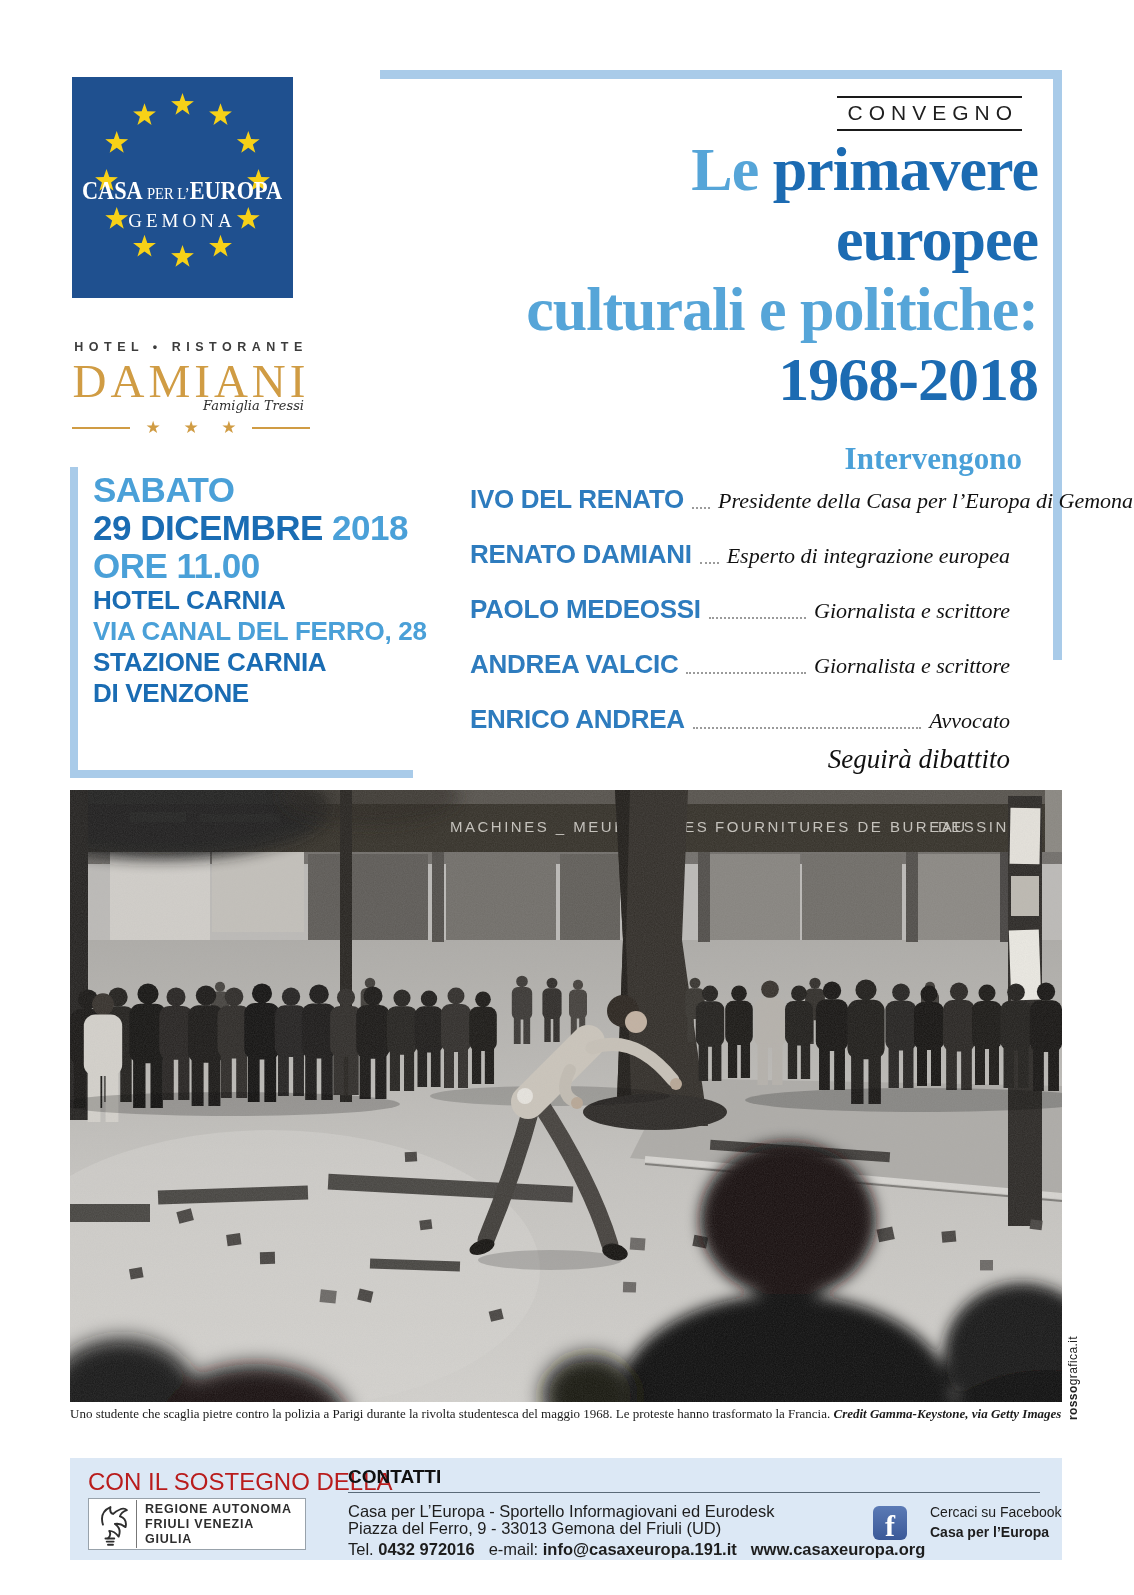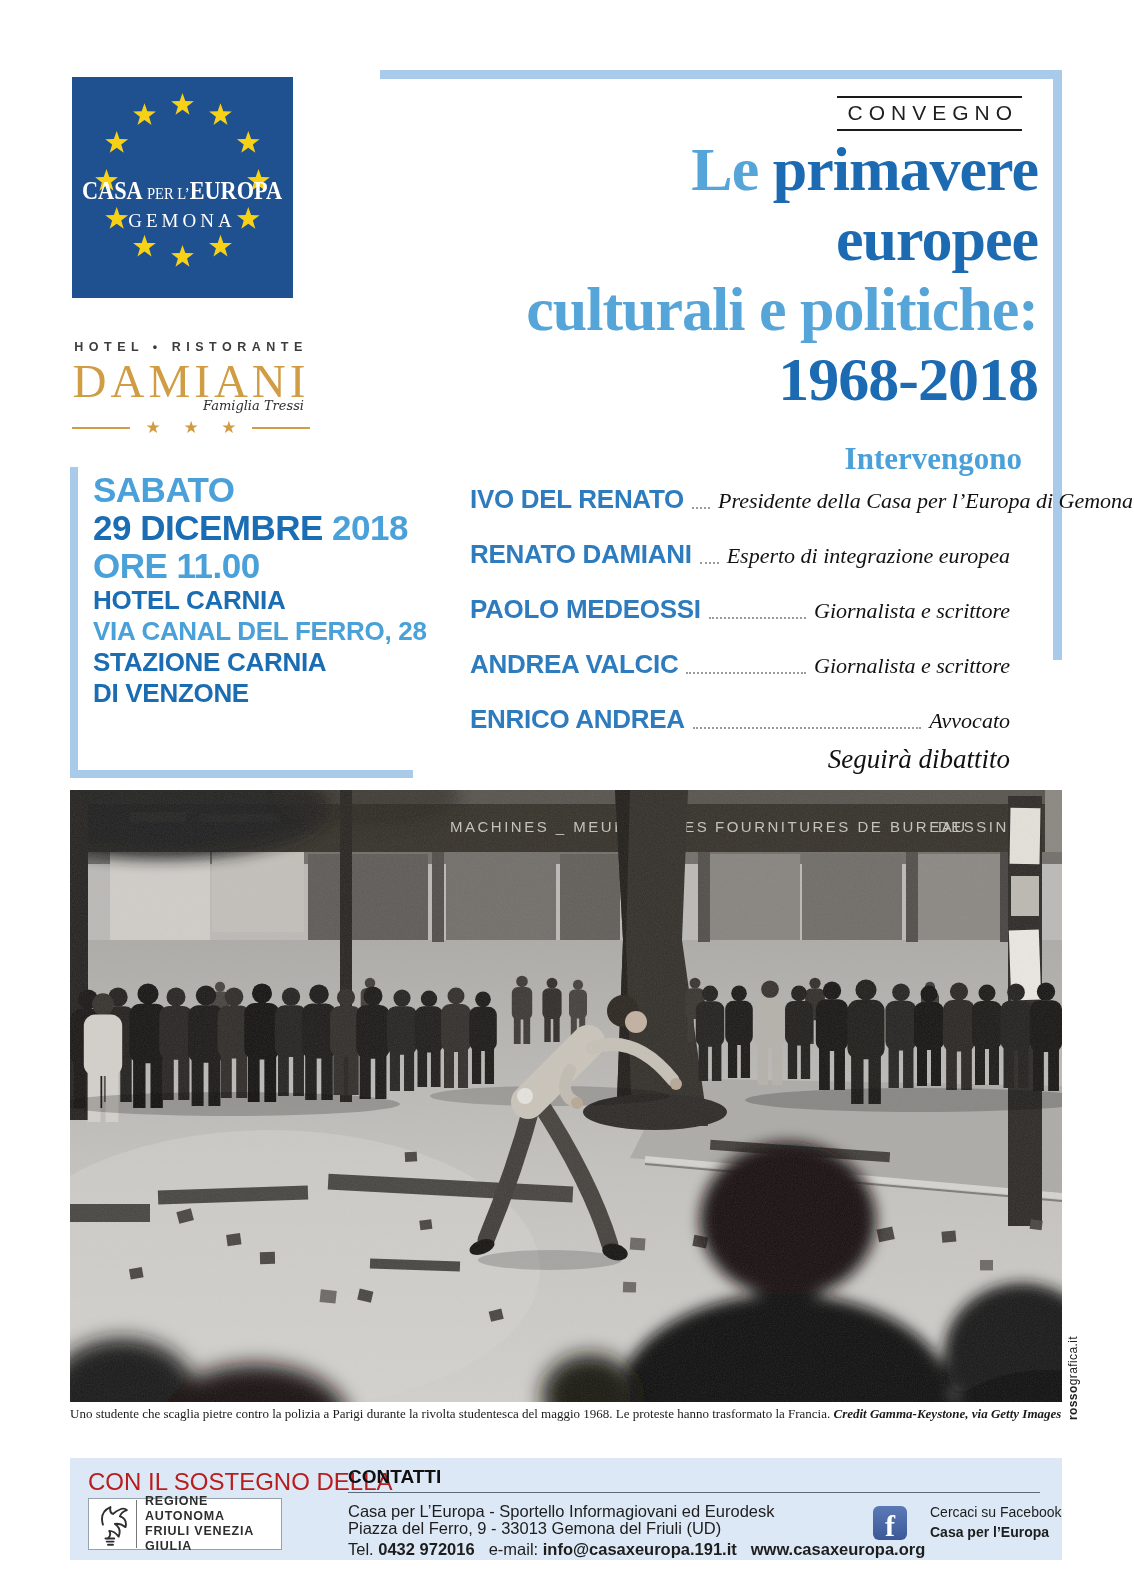--- a/index.html
+++ b/index.html
@@ -51,21 +51,21 @@
   
   .photo { position:absolute; left:70px; top:790px; width:992px; height:612px; background:#bdbbb8; }
   .caption { position:absolute; left:70px; top:1406px; width:992px; font-family:"Liberation Serif", serif; font-size:13px; color:#1b1b1b; }
   .caption .credit { font-style:italic; font-weight:bold; }
   .agency { position:absolute; left:1066px; top:1420px; transform:rotate(-90deg); transform-origin:0 0; font-size:12px; color:#222; letter-spacing:0.4px; white-space:nowrap; }
   .agency b { font-weight:bold; }
 
   
   .footer { position:absolute; left:70px; top:1458px; width:992px; height:102px; background:#dce8f5; }
   .support-label { position:absolute; left:18px; top:10px; font-size:24px; font-weight:normal; color:#b91c1c; }
-  .region-box { position:absolute; left:18px; top:40px; width:194px; height:52px; background:#fff; border:1px solid #98a2ab; display:flex; align-items:center; }
+  .region-box { position:absolute; left:18px; top:40px; width:218px; height:52px; background:#fff; border:1px solid #98a2ab; display:flex; align-items:center; }
   .region-eagle { width:48px; height:48px; flex:0 0 48px; display:flex; align-items:center; justify-content:center; border-right:1px solid #777; }
   .region-text { flex:1; padding-left:8px; font-size:12.5px; font-weight:bold; letter-spacing:0.8px; color:#2d2d2d; line-height:15px; }
   .contacts-heading { position:absolute; left:278px; top:8px; font-size:19px; font-weight:bold; color:#111; }
   .contacts-rule { position:absolute; left:278px; top:34px; width:692px; border-bottom:1px solid #5a6a78; }
   .contact-line { position:absolute; left:278px; font-size:16.5px; color:#1d1d1d; white-space:nowrap; }
   .contact-line b { font-weight:bold; }
   .contact-line .gap { display:inline-block; width:14px; }
   .fb-icon { position:absolute; left:803px; top:48px; width:34px; height:34px; border-radius:6px;
              background:linear-gradient(#5b7ab5,#3b5998); color:#fff; font-family:"Liberation Serif", serif;
              font-weight:bold; font-size:30px; text-align:center; line-height:40px; overflow:hidden; }

